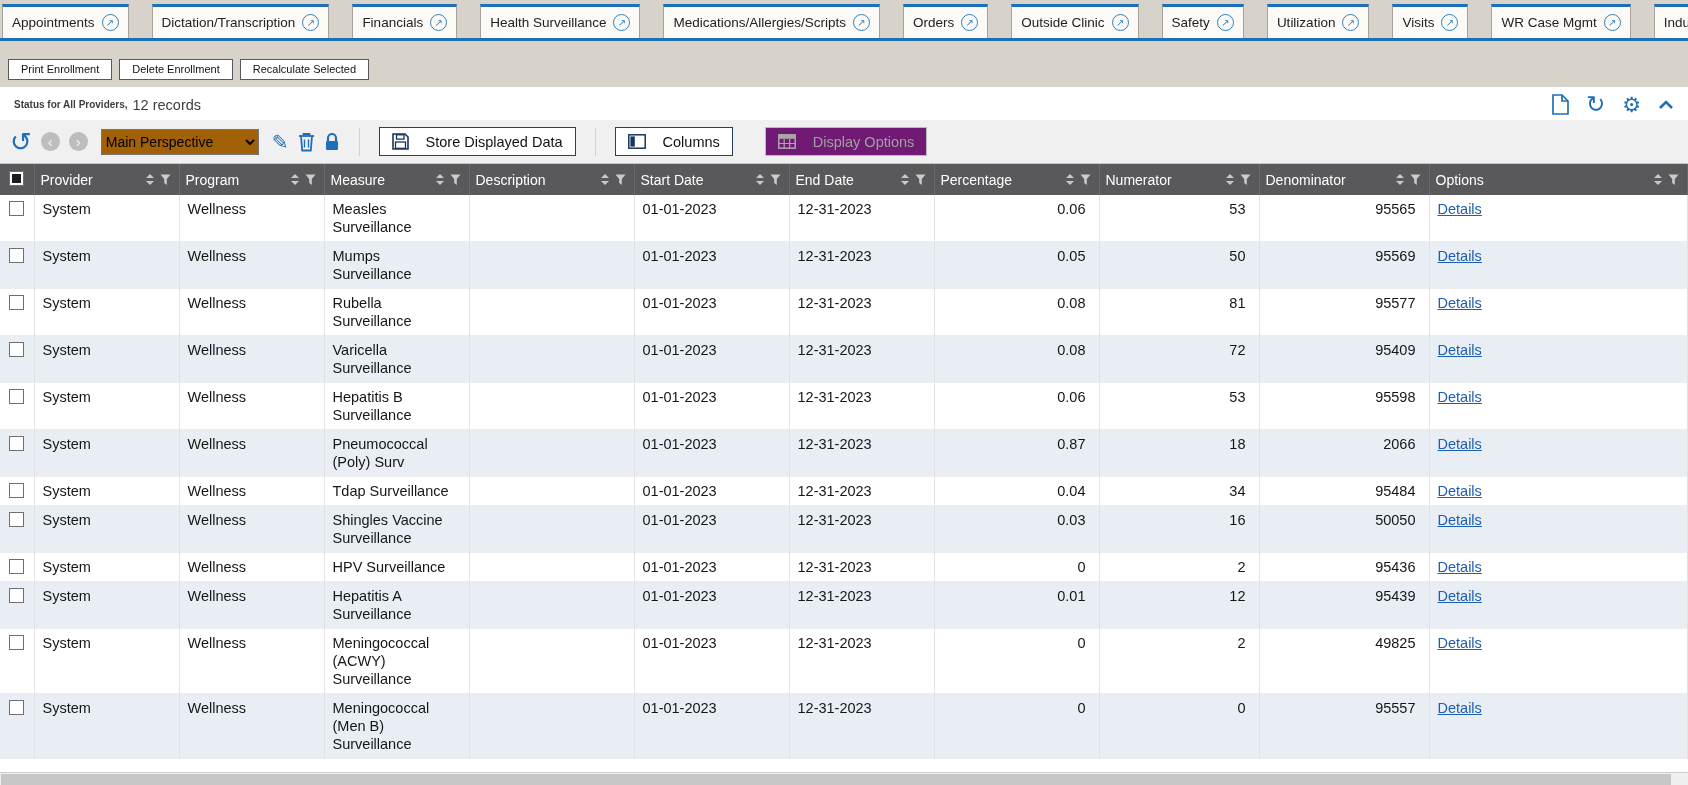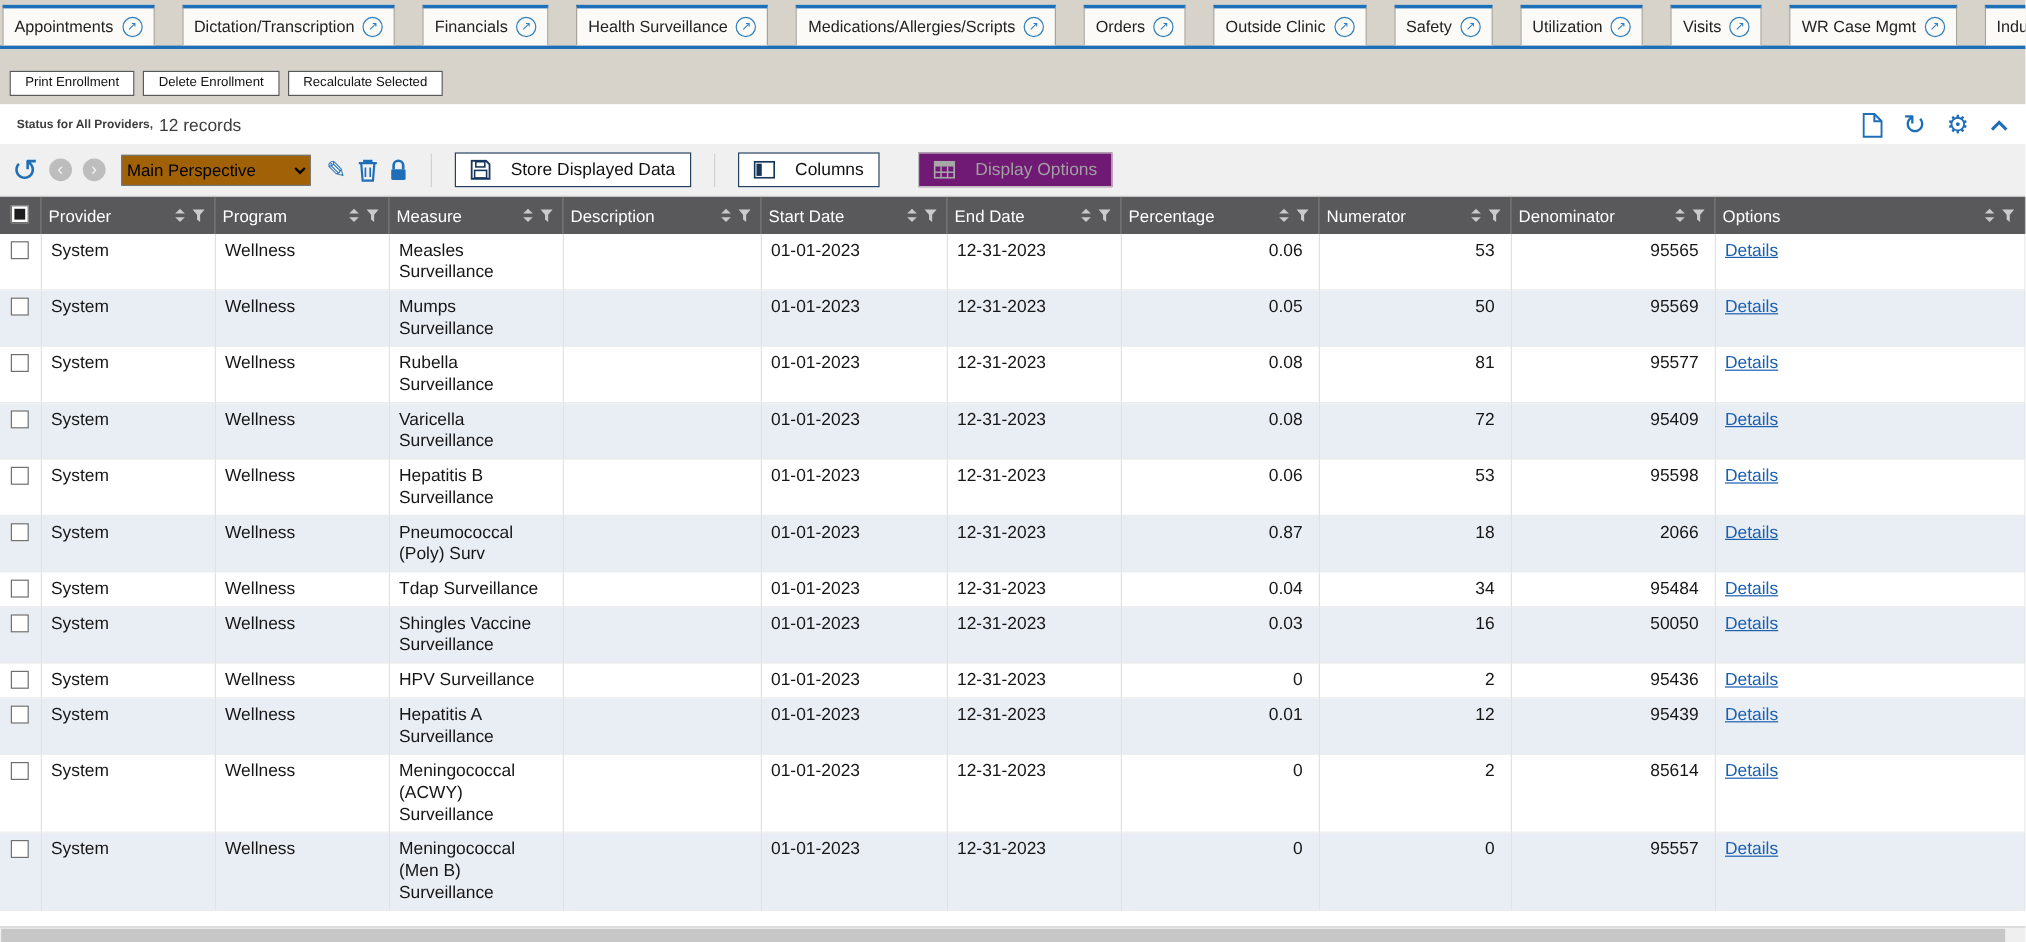--- a/index.html
+++ b/index.html
@@ -492,21 +492,21 @@
           <tr>
     <td class="chk-col"><span class="checkbox"></span></td>
     <td>System</td>
     <td>Wellness</td>
     <td>Meningococcal (ACWY) Surveillance</td>
     <td></td>
     <td>01-01-2023</td>
     <td>12-31-2023</td>
     <td class="num">0</td>
     <td class="num">2</td>
-    <td class="num">85614</td>
+    <td class="num">49825</td>
     <td><a class="details-link" href="#">Details</a></td>
   </tr>
           <tr>
     <td class="chk-col"><span class="checkbox"></span></td>
     <td>System</td>
     <td>Wellness</td>
     <td>Meningococcal (Men B) Surveillance</td>
     <td></td>
     <td>01-01-2023</td>
     <td>12-31-2023</td>

